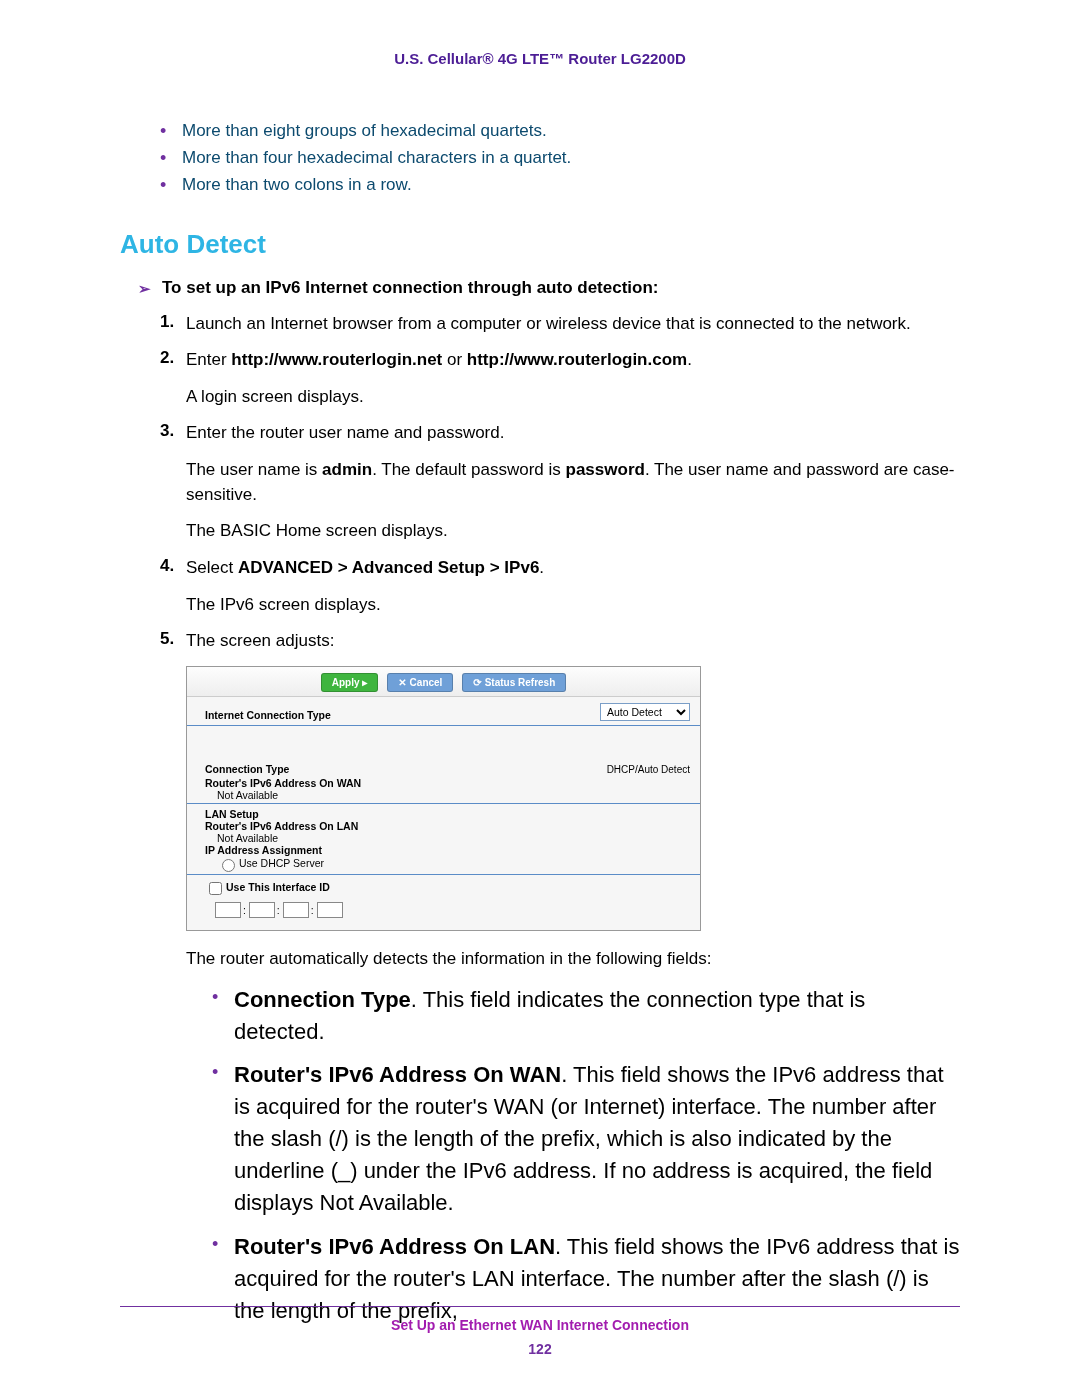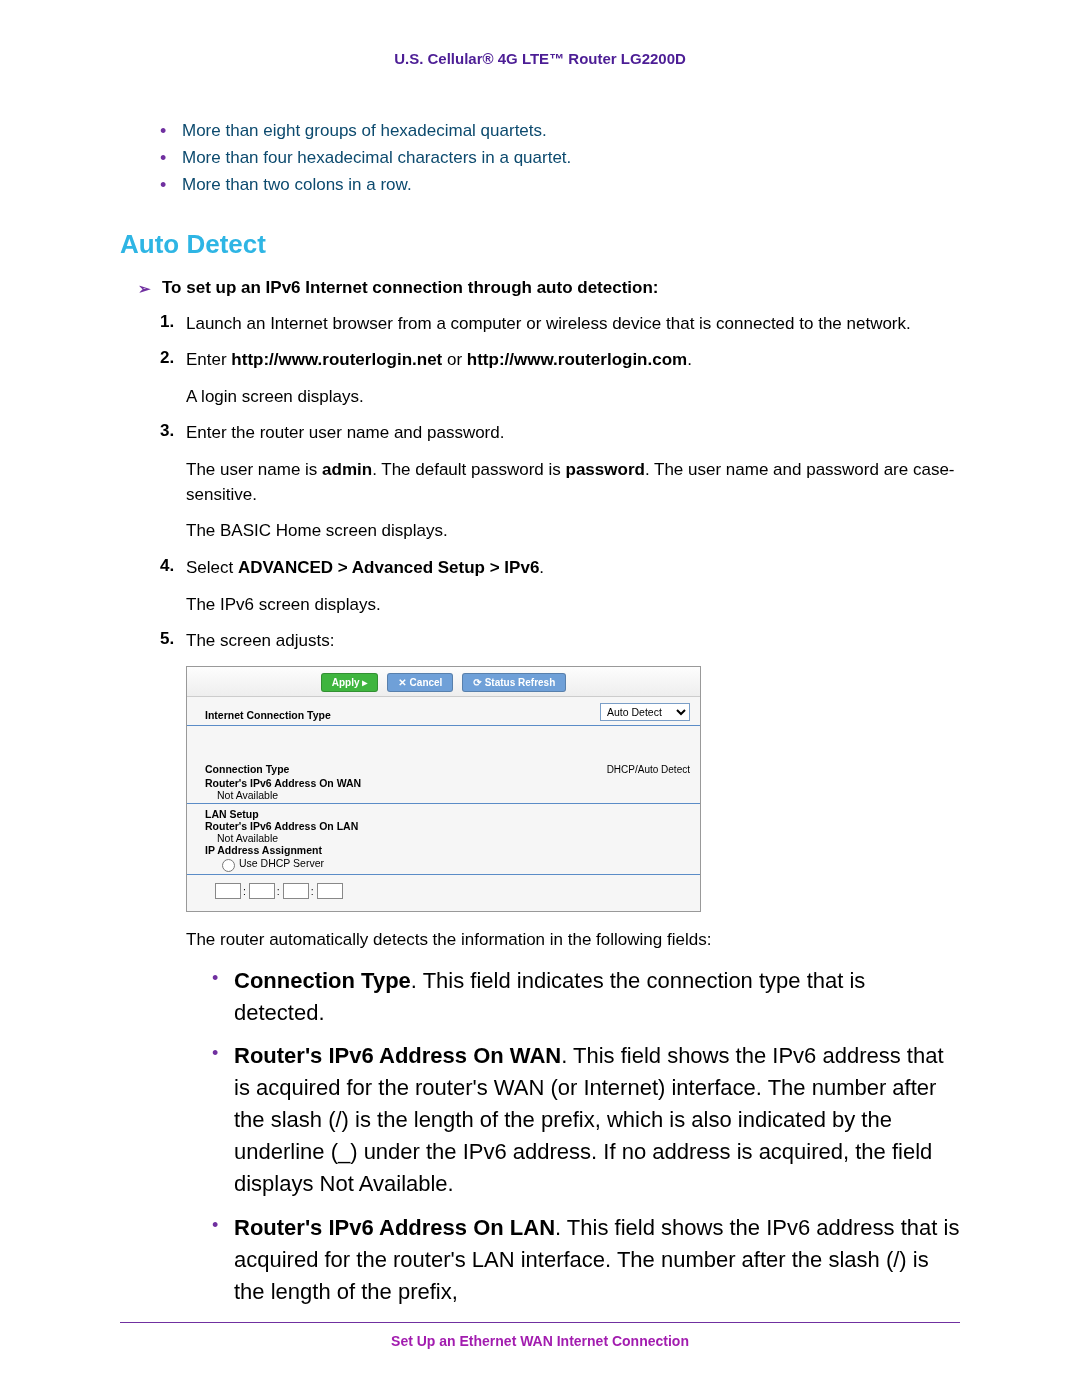--- a/index.html
+++ b/index.html
@@ -244,20 +244,21 @@
           <div class="r-sub">Not Available</div>
         </div>
         <div class="r-section">
           <div class="r-label-b">LAN Setup</div>
           <div class="r-label-b">Router's IPv6 Address On LAN</div>
           <div class="r-sub">Not Available</div>
           <div class="r-label-b">IP Address Assignment</div>
           <div class="r-sub"><input type="radio" class="r-radio" name="ipa" style=""><span>Use DHCP Server</span></div>
         </div>
         <div class="r-section">
+          <div><input type="checkbox" class="r-check" style=""><span class="r-label-b">Use This Interface ID</span></div>
           <div class="iface-boxes">
             <input type="text" style=""><span>:</span>
             <input type="text" style=""><span>:</span>
             <input type="text" style=""><span>:</span>
             <input type="text" style="">
           </div>
         </div>
       </div>
 
       <p>The router automatically detects the information in the following fields:</p>
@@ -266,15 +267,16 @@
         <li><span class="bold">Connection Type</span><span>. This field indicates the connection type that is detected.</span></li>
         <li><span class="bold">Router's IPv6 Address On WAN</span><span>. This field shows the IPv6 address that is acquired for the router's WAN (or Internet) interface. The number after the slash (/) is the length of the prefix, which is also indicated by the underline (_) under the IPv6 address. If no address is acquired, the field displays Not Available.</span></li>
         <li><span class="bold">Router's IPv6 Address On LAN</span><span>. This field shows the IPv6 address that is acquired for the router's LAN interface. The number after the slash (/) is the length of the prefix,</span></li>
       </ul>
     </li>
   </ol>
 
   <div class="footer">
     <hr class="footer-rule">
     <div class="footer-title">Set Up an Ethernet WAN Internet Connection</div>
+    <div class="footer-page">122</div>
   </div>
 
 </div>
 
 </body></html>

